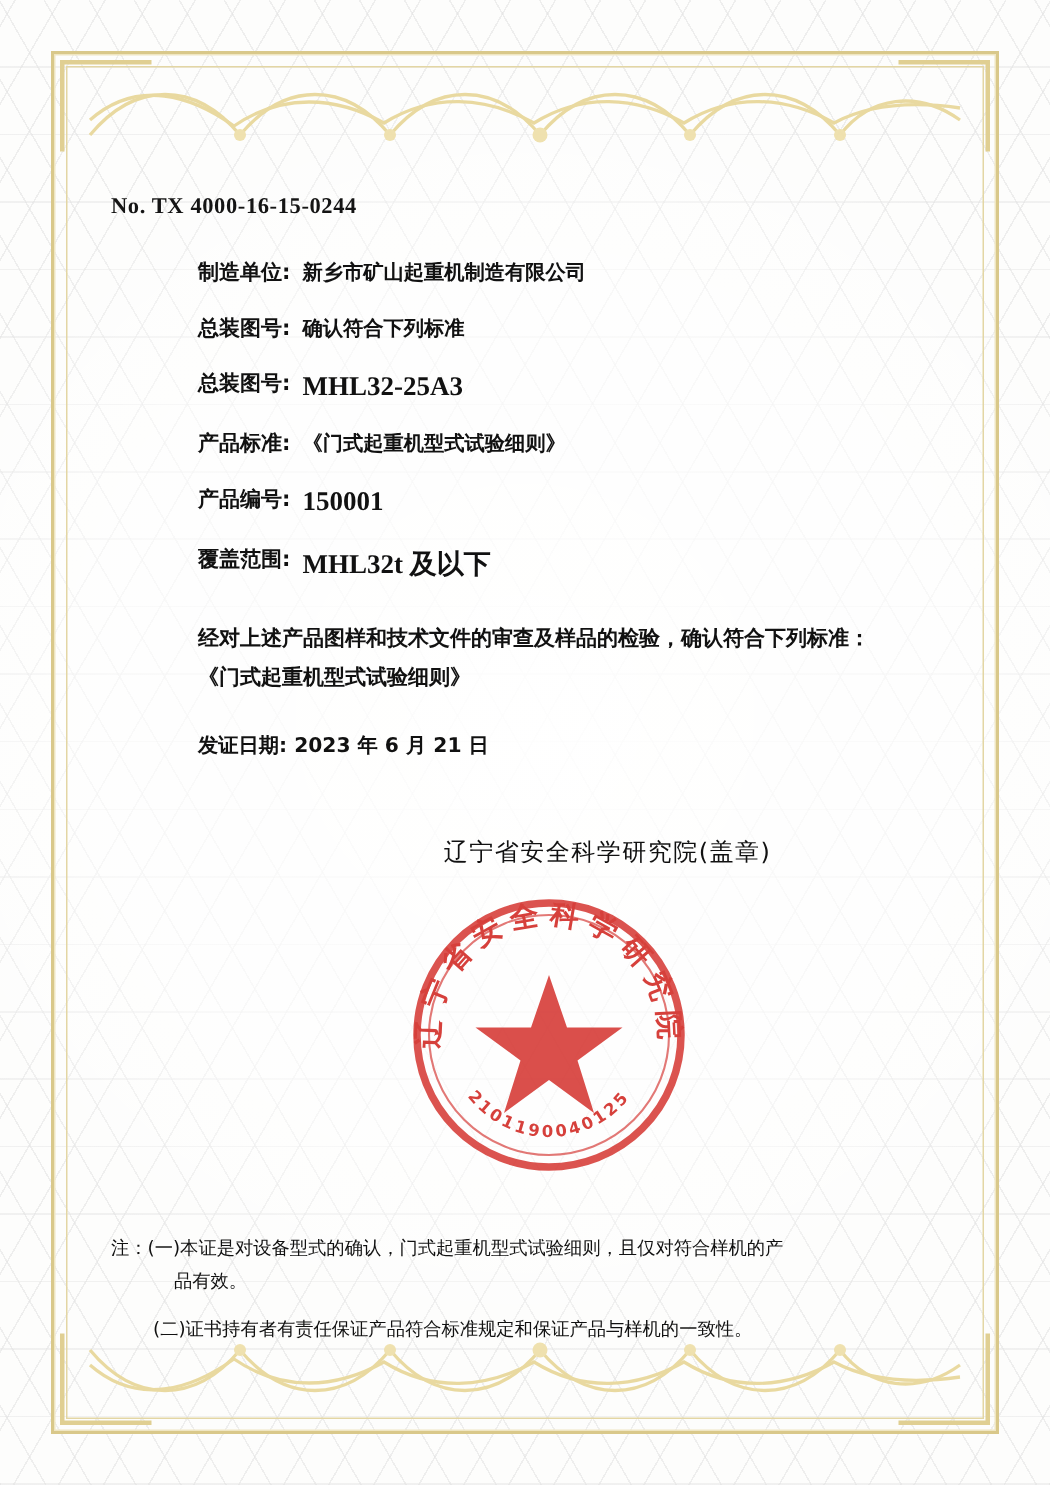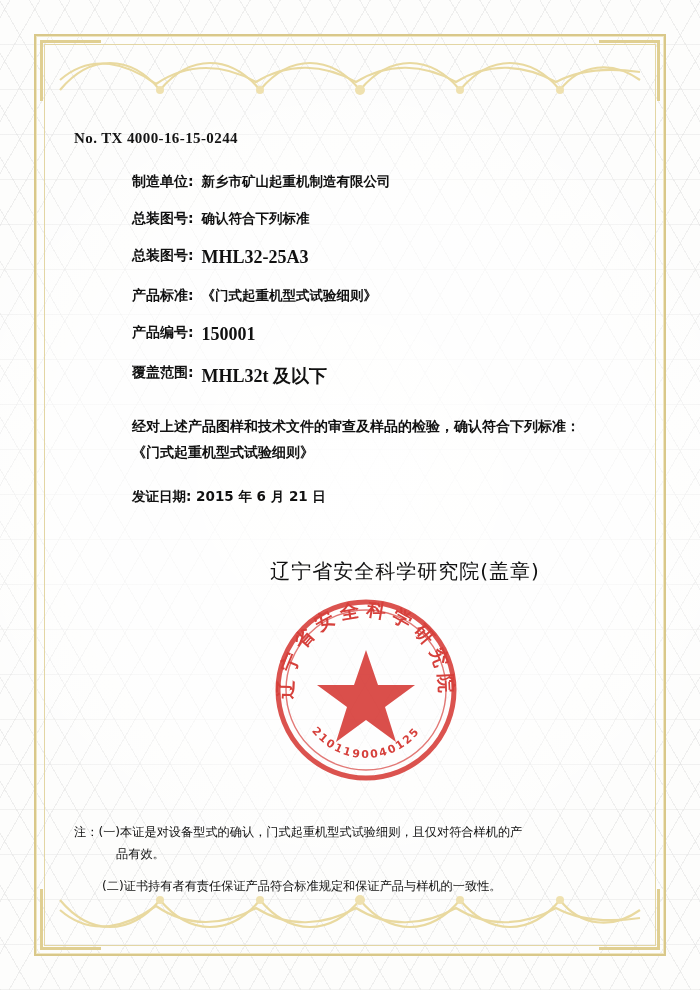--- a/index.html
+++ b/index.html
@@ -189,21 +189,21 @@
     font-size: 13.5px;
     font-weight: bold;
     color: #111;
   }
 
   .issuer {
     margin-top: 52px;
     text-align: center;
     padding-left: 110px;
     font-family: "DejaVu Sans", sans-serif;
-    font-size: 20px;
+    font-size: 16px;
     color: #111;
     letter-spacing: 1px;
   }
 
   
   .seal {
     position: absolute;
     left: 268px;
     top: 592px;
     width: 196px;
@@ -312,21 +312,21 @@
       </div>
     </div>
 
     <div class="statement">
       <div>经对上述产品图样和技术文件的审查及样品的检验，确认符合下列标准：</div>
       <div>《门式起重机型式试验细则》</div>
     </div>
 
     <div class="issue-row">
       <span>发证日期:</span>
-      <span>2015 年 6 月 21 日</span>
+      <span>2023 年 6 月 21 日</span>
     </div>
 
     <div class="issuer">辽宁省安全科学研究院(盖章)</div>
   </div>
 
   <div class="seal">
     <svg width="196" height="196" viewBox="0 0 196 196">
       <defs>
         <path id="arcTop" d="M 98,98 m -74,0 a 74,74 0 1,1 148,0" fill="none"></path>
         <path id="arcBottom" d="M 30,98 a 68,68 0 0,0 136,0" fill="none"></path>

